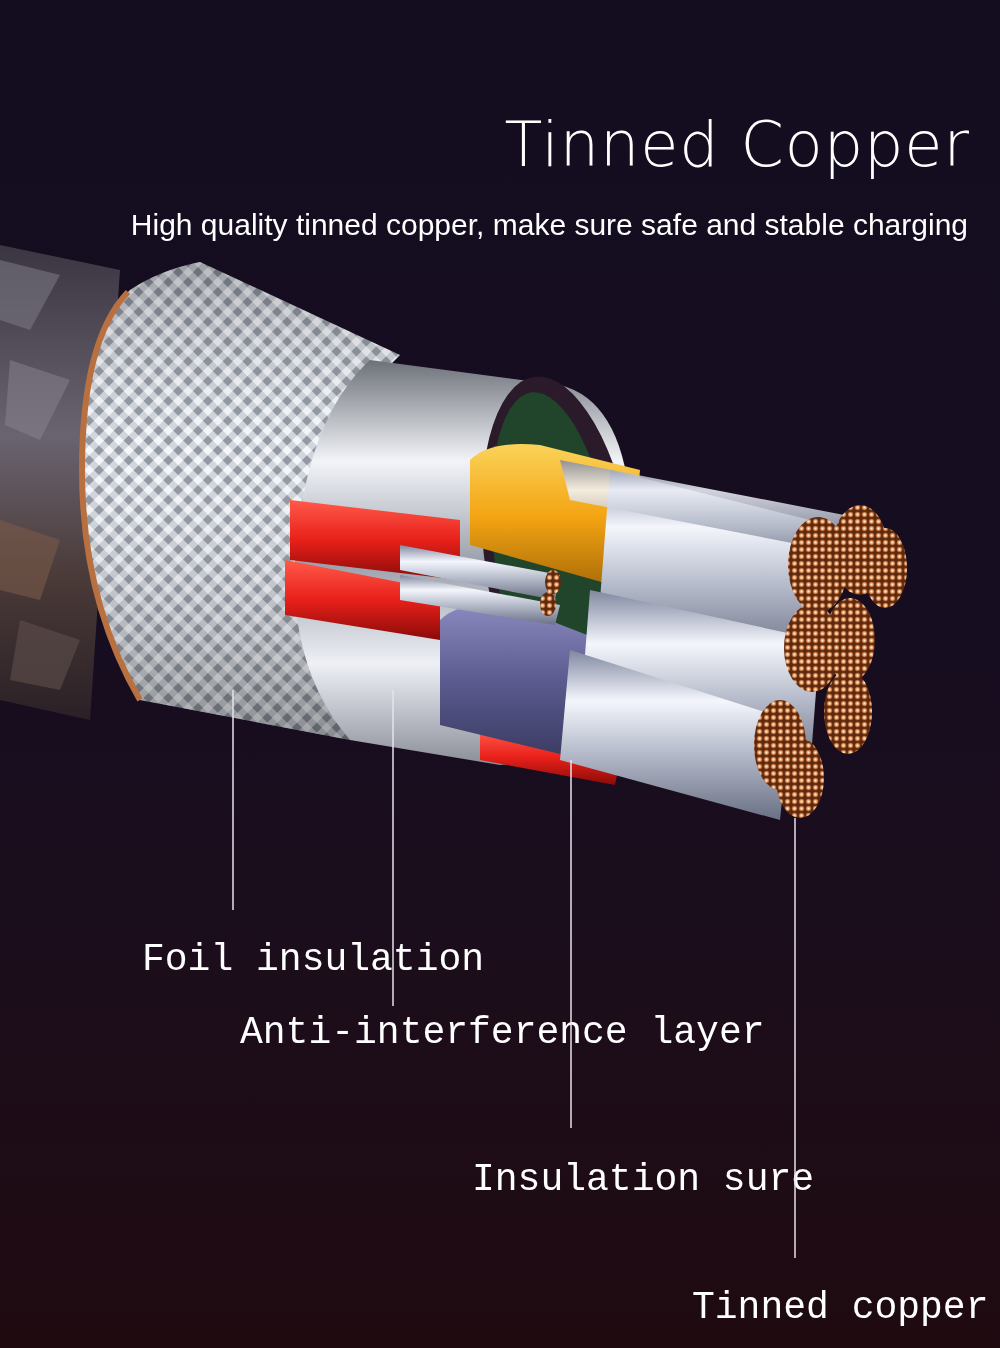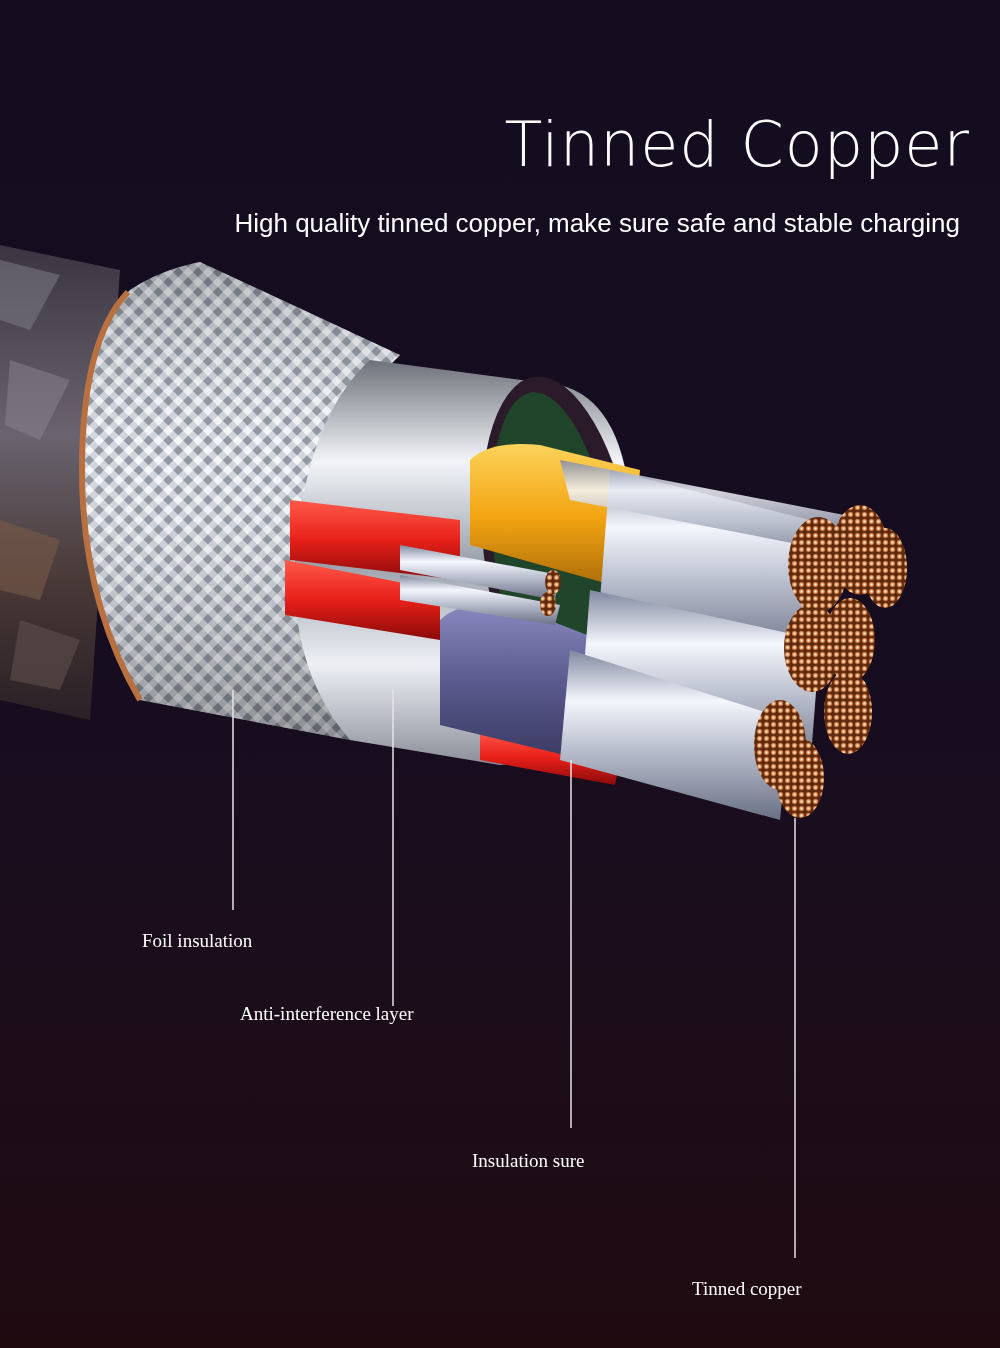--- a/index.html
+++ b/index.html
@@ -8,31 +8,32 @@
     background: linear-gradient(180deg, #140c1f 0%, #160d21 45%, #1c0d1a 75%, #1f0a10 100%);
     font-family: "DejaVu Sans", "Liberation Sans", sans-serif;
     color: #ffffff;
   }
   .title {
     position: absolute; right: 30px; top: 108px;
     font-size: 62px; font-weight: 300; letter-spacing: 1px;
     font-family: "DejaVu Sans", sans-serif; white-space: nowrap;
   }
   .subtitle {
-    position: absolute; right: 40px; top: 208px;
-    font-size: 26px; white-space: nowrap; letter-spacing: 0px;
+    position: absolute; right: 32px; top: 208px;
+    font-size: 30px; white-space: nowrap; letter-spacing: 0px;
     font-family: "Liberation Sans", sans-serif;
   }
   .art { position: absolute; left: 0; top: 240px; width: 1000px; height: 600px; }
   .callout-line {
     position: absolute; width: 1.5px; background: rgba(230,225,235,0.75);
   }
   .callout-label {
-    position: absolute; font-size: 19px; white-space: nowrap;
-    font-family: Liberation Serif, serif;
+    position: absolute; font-size: 38px; white-space: nowrap;
+    font-family: Liberation Mono, monospace;
+    margin-top: 8px;
   }
 </style>
 </head>
 <body>
 
 <div class="title">Tinned Copper</div>
 <div class="subtitle">High quality tinned copper, make sure safe and stable charging</div>
 
 <svg class="art" viewBox="0 240 1000 600" xmlns="http://www.w3.org/2000/svg">
   <defs>

